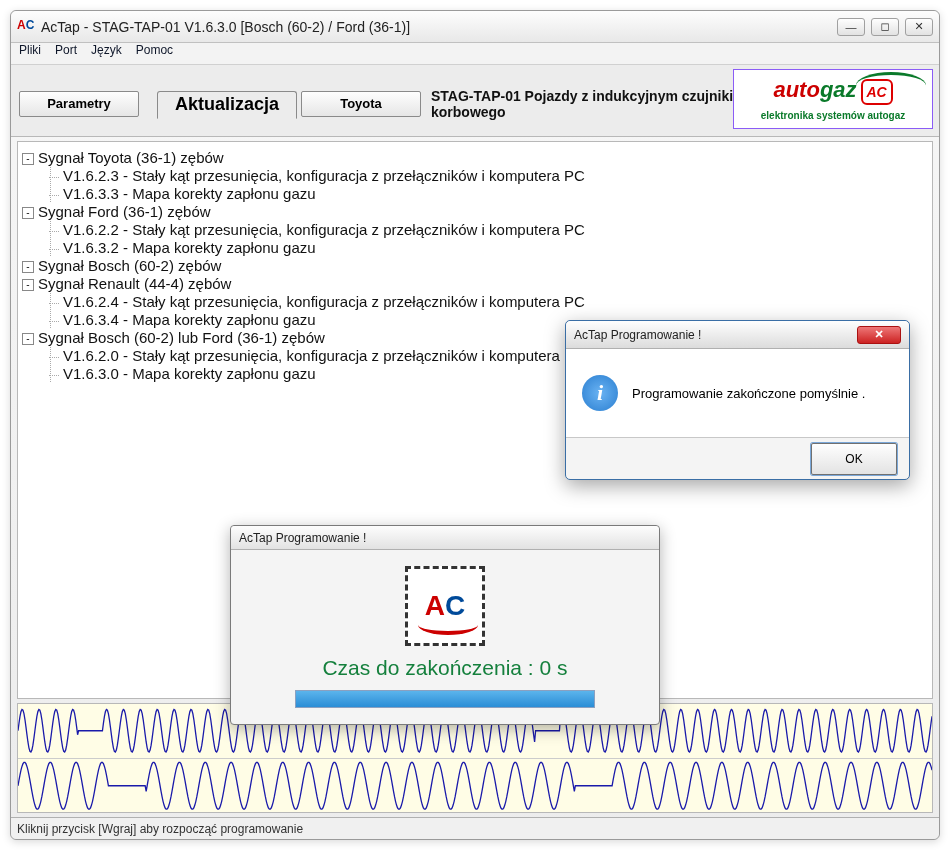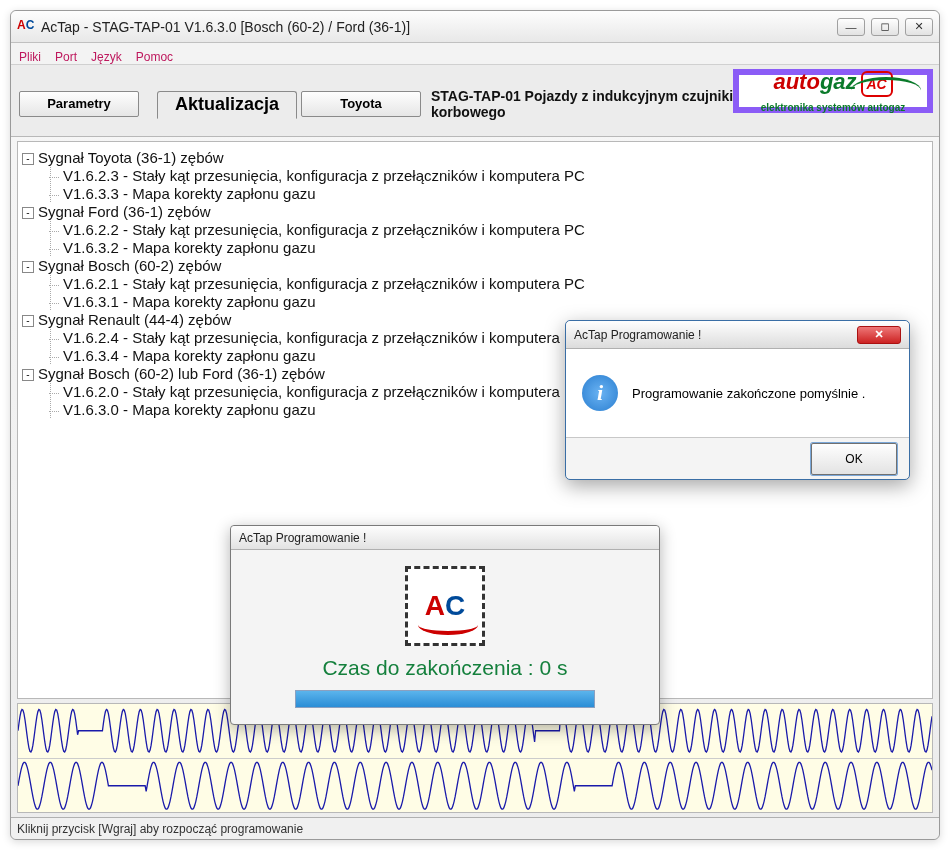--- a/index.html
+++ b/index.html
@@ -40,26 +40,26 @@
     width:28px; height:18px;
     border:1px solid #a0a0a0;
     border-radius:3px;
     background:linear-gradient(#fefefe,#e2e2e2);
     font-size:11px;
     display:flex; align-items:center; justify-content:center;
     color:#333;
   }
   .menubar {
     height:22px;
-    display:flex; align-items:flex-end;
+    display:flex; align-items:flex-start;
     gap:14px;
     padding:0 8px;
     background:#f3f3f3;
     border-bottom:1px solid #d0d0d0;
-    font-size:12px; color:#be185d;
+    font-size:12px; color:#0f172a;
   }
   .toolbar {
     display:flex; align-items:center;
     padding:6px 8px 0 8px;
     gap:0;
     background:#ececec;
     border-bottom:1px solid #b8b8b8;
     position:relative;
     height:72px;
   }
@@ -86,22 +86,22 @@
   }
   .desc-label {
     margin-left:10px;
     font-weight:bold;
     font-size:14px;
     color:#111;
     max-width:540px;
   }
   .logo {
     position:absolute; right:6px; top:4px;
-    width:200px; height:44px;
-    border:6px solid #8b5cf6;
+    width:200px; height:60px;
+    border:1px solid #8b5cf6;
     background:#fff;
     display:flex; flex-direction:column; align-items:center; justify-content:center;
   }
   .logo-top { display:flex; align-items:baseline; }
   .logo-auto { color:#c00; font-weight:bold; font-size:22px; font-style:italic; }
   .logo-gaz { color:#0a7a2a; font-weight:bold; font-size:22px; font-style:italic; }
   .logo-ac {
     margin-left:4px;
     width:32px; height:26px;
     border:2px solid #d00;
@@ -316,24 +316,20 @@
         <div class="tree-children">
           <div class="tree-node tree-leaf">V1.6.2.3 - Stały kąt przesunięcia, konfiguracja z przełączników i komputera PC</div>
           <div class="tree-node tree-leaf">V1.6.3.3 - Mapa korekty zapłonu gazu</div>
         </div>
         <div class="tree-node"><span class="toggle">-</span><span>Sygnał Ford (36-1) zębów</span></div>
         <div class="tree-children">
           <div class="tree-node tree-leaf">V1.6.2.2 - Stały kąt przesunięcia, konfiguracja z przełączników i komputera PC</div>
           <div class="tree-node tree-leaf">V1.6.3.2 - Mapa korekty zapłonu gazu</div>
         </div>
         <div class="tree-node"><span class="toggle">-</span><span>Sygnał Bosch (60-2) zębów</span></div>
-        <div class="tree-children">
-          <div class="tree-node tree-leaf">V1.6.2.1 - Stały kąt przesunięcia, konfiguracja z przełączników i komputera PC</div>
-          <div class="tree-node tree-leaf">V1.6.3.1 - Mapa korekty zapłonu gazu</div>
-        </div>
         <div class="tree-node"><span class="toggle">-</span><span>Sygnał Renault (44-4) zębów</span></div>
         <div class="tree-children">
           <div class="tree-node tree-leaf">V1.6.2.4 - Stały kąt przesunięcia, konfiguracja z przełączników i komputera PC</div>
           <div class="tree-node tree-leaf">V1.6.3.4 - Mapa korekty zapłonu gazu</div>
         </div>
         <div class="tree-node"><span class="toggle">-</span><span>Sygnał Bosch (60-2) lub Ford (36-1) zębów</span></div>
         <div class="tree-children">
           <div class="tree-node tree-leaf">V1.6.2.0 - Stały kąt przesunięcia, konfiguracja z przełączników i komputera PC</div>
           <div class="tree-node tree-leaf">V1.6.3.0 - Mapa korekty zapłonu gazu</div>
         </div>

